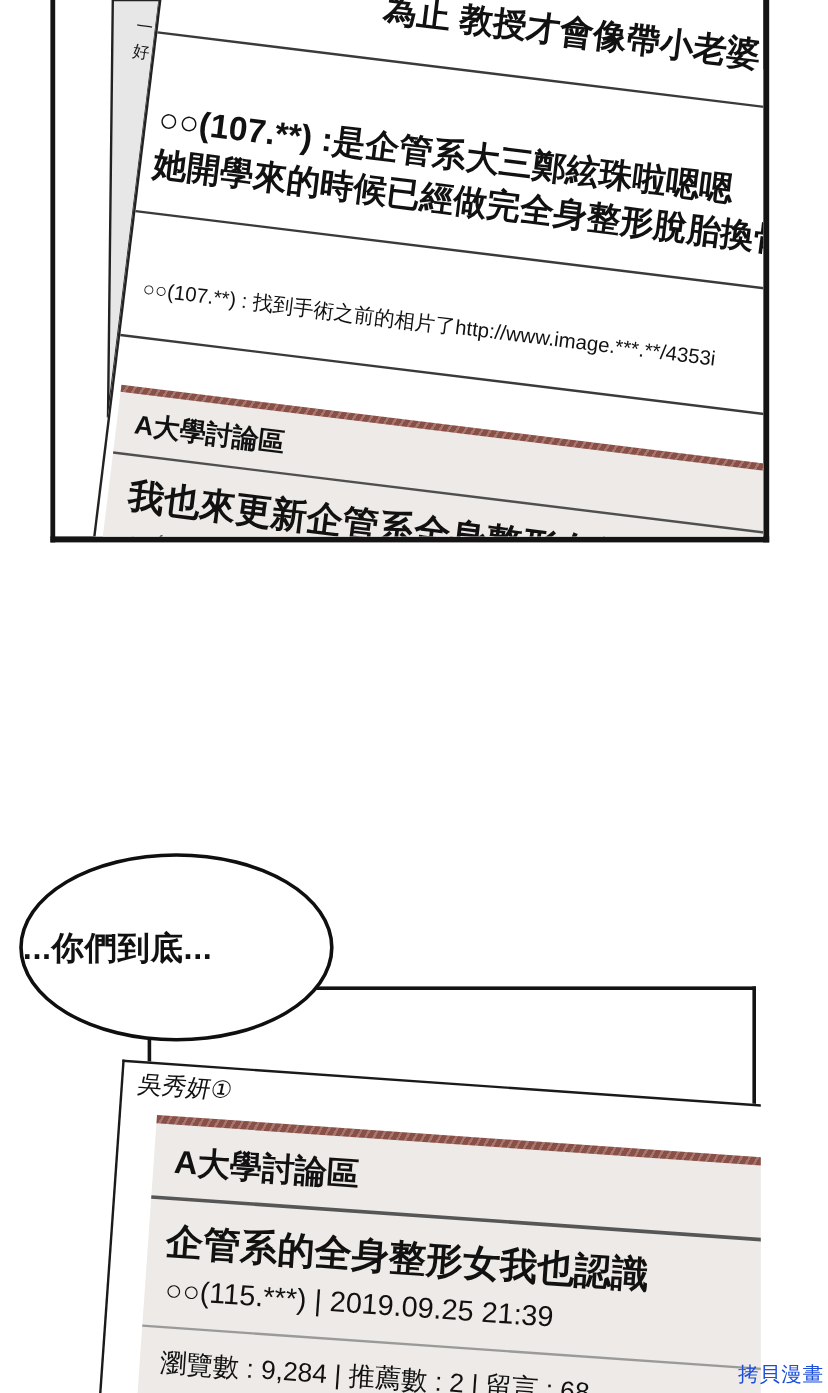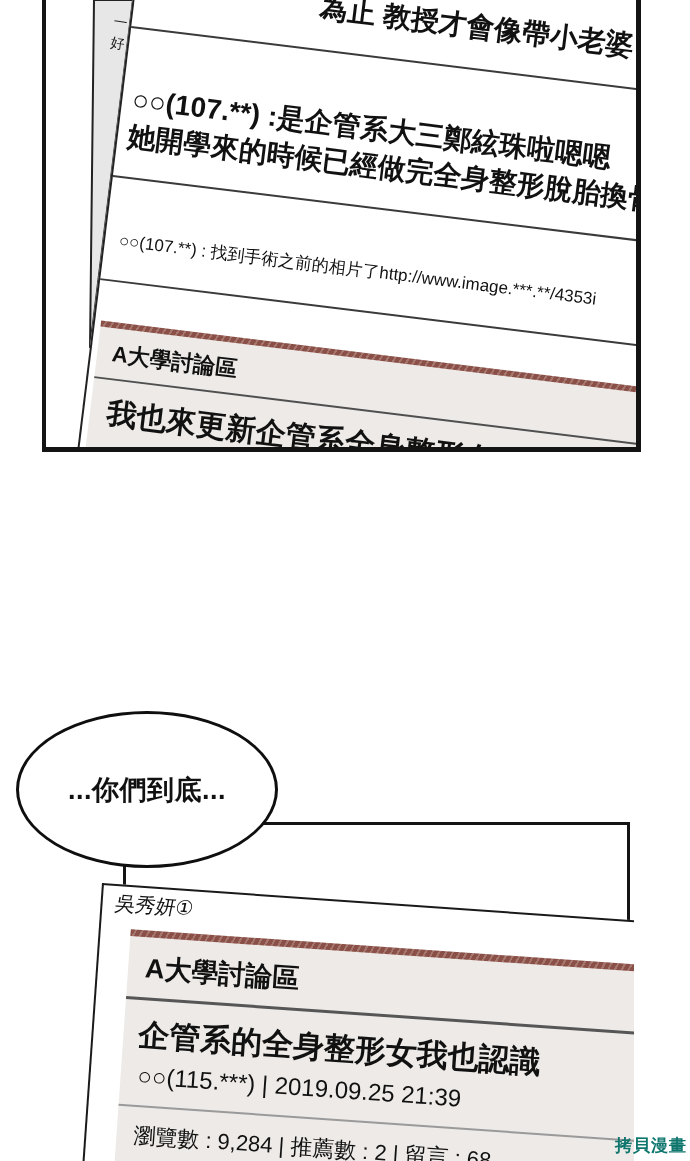--- a/index.html
+++ b/index.html
@@ -38,21 +38,21 @@
   .redbar { height:6px; background:repeating-linear-gradient(115deg,#8a4f47 0 4px,#a5766d 4px 6px); }
   .p1-board { padding:11px 8px 9px 15px; font-size:22px; font-weight:700; }
   .cardsep { height:2px; background:#4f4f4f; }
   .p1-title { padding:13px 0 0 17px; font-size:30px; font-weight:700; white-space:nowrap; }
   .p1-meta  { padding:6px 0 40px 19px; font-size:20px; white-space:nowrap; }
 
   
   #bubble {
     position:absolute; left:16px; top:711px; width:262px; height:157px;
     background:#fff; border:3.5px solid #0f0f0f; border-radius:50%;
-    display:flex; align-items:center; justify-content:center; z-index:6;
+    display:flex; align-items:center; z-index:6;
   }
   .bubble-text { font-size:27px; font-weight:700; letter-spacing:0.5px; }
 
   
   #panel2-frame {
     position:absolute; left:123px; top:822px; width:507px; height:339px;
     border:3.5px solid #141414; border-bottom:none; z-index:1; background:#fff;
   }
   #panel2-clip {
     position:absolute; left:80px; top:822px; width:554px; height:339px;
@@ -70,21 +70,21 @@
   .cardsep2 { height:2.5px; background:#565656; }
   .cardsep2.lite { background:#9a9a9a; }
   .p2-title { padding:14px 0 0 15px; font-size:31px; font-weight:700; white-space:nowrap; }
   .p2-meta  { padding:6px 0 0 17px; font-size:24px; white-space:nowrap; }
   .p2-sep-mid { margin-top:15px; }
   .p2-stats { padding:14px 0 21px 17px; font-size:22px; white-space:nowrap; }
 
   
   #watermark {
     position:absolute; right:3px; bottom:4px; z-index:10;
-    font-size:17px; font-weight:700; color:#0f766e; letter-spacing:1px;
+    font-size:17px; font-weight:400; color:#1d4ed8; letter-spacing:1px;
   }
 </style>
 </head>
 <body>
 
 <div id="panel1">
 
   <svg class="wedge-svg" width="130" height="360">
     <polygon points="48,0 87,0 44,348" fill="#e7e7e7" stroke="#222" stroke-width="2"></polygon>
   </svg>

